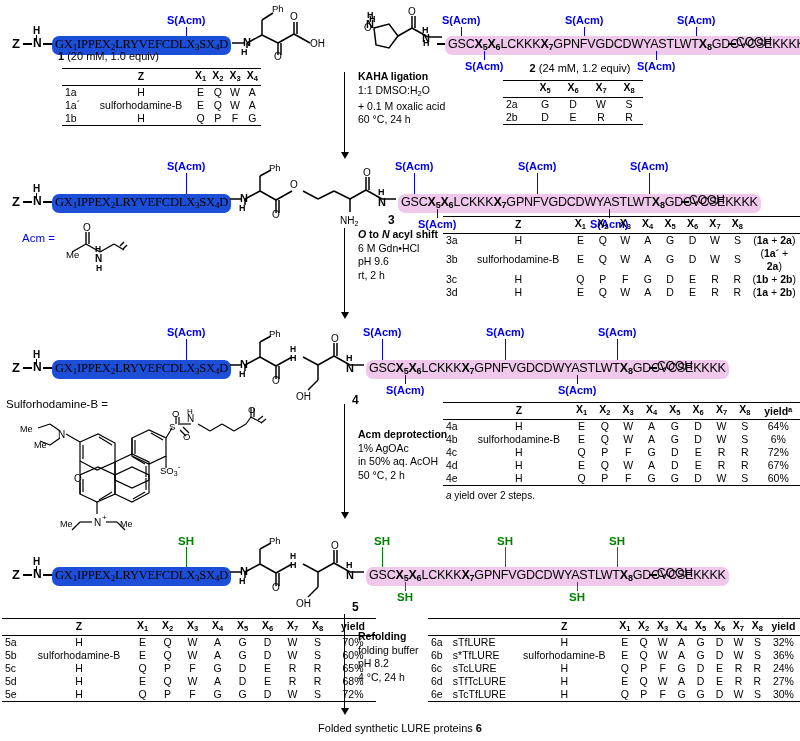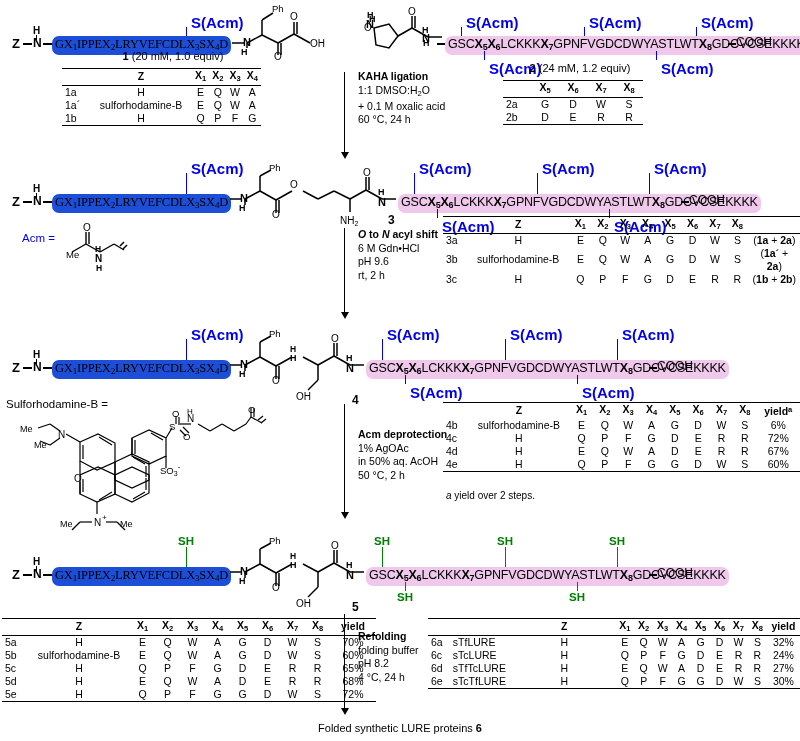--- a/index.html
+++ b/index.html
@@ -13,21 +13,21 @@
   
   .pep{
     display:inline-block;padding:1px 3px;border-radius:7px;
     font-size:12.5px;letter-spacing:-0.2px;white-space:nowrap;line-height:14px;
   }
   .pep-purple{background:#1d4ed8;font-family:Liberation Serif, serif;}
   .pep-pink{background:#F0C8EC;}
   sub{font-size:0.72em;vertical-align:-0.25em;}
   sup{font-size:0.72em;vertical-align:0.45em;}
   .b{font-weight:bold;}
-  .acm{color:#0000EE;font-weight:bold;font-size:15px;white-space:nowrap;margin-left:24px;}
+  .acm{color:#0000EE;font-weight:bold;font-size:11px;white-space:nowrap;}
   .sh{color:#008000;font-weight:bold;font-size:11.5px;white-space:nowrap;}
   .tick{background:#0000EE;width:1px;}
   .tickg{background:#008000;width:1px;}
   
   table.sch{border-collapse:collapse;font-size:10.5px;}
   table.sch td,table.sch th{padding:0 3px;text-align:center;font-weight:normal;line-height:13px;}
   table.sch th{font-weight:bold;}
   .trule-top{border-top:1.6px solid #000;}
   .trule-mid{border-top:1.1px solid #000;}
   .trule-bot{border-bottom:1.6px solid #000;}
@@ -86,21 +86,21 @@
     <line x1="64" y1="32" x2="80" y2="41"></line>
   </g>
   <text x="11" y="53" font-size="9" font-weight="bold">H</text>
   <text x="13" y="44" font-size="11" font-weight="bold">N</text>
   <text x="42" y="10" font-size="9.5">Ph</text>
   <text x="44" y="58" font-size="10">O</text>
   <text x="60" y="18" font-size="10">O</text>
   <text x="80" y="45" font-size="10">OH</text>
 </svg>
 
-<div class="abs" style="left:58px;top:50px;width:230px;text-align:center;font-size:11px;">
+<div class="abs" style="left:58px;top:50px;width:230px;font-size:11px;">
   <span class="b">1</span><span> (20 mM, 1.0 equiv)</span>
 </div>
 
 <table class="sch abs" style="left:62px;top:68px;">
   <thead>
     <tr class="trule-top">
       <th style="width:22px;"></th>
       <th class="zcol">Z</th>
       <th>X<sub>1</sub></th>
       <th>X<sub>2</sub></th>
@@ -357,20 +357,33 @@
         <td>Q</td>
         <td>P</td>
         <td>F</td>
         <td>G</td>
         <td>D</td>
         <td>E</td>
         <td>R</td>
         <td>R</td>
         <td>(<b>1b</b> + <b>2b</b>)</td>
       </tr>
+      <tr>
+        <td class="lbl">3d</td>
+        <td>H</td>
+        <td>E</td>
+        <td>Q</td>
+        <td>W</td>
+        <td>A</td>
+        <td>D</td>
+        <td>E</td>
+        <td>R</td>
+        <td>R</td>
+        <td>(<b>1a</b> + <b>2b</b>)</td>
+      </tr>
     </tbody>
 </table>
 
 <div class="abs arrowline" style="left:344px;top:228px;height:86px;"></div>
 <div class="abs arrowhead" style="left:341px;top:312px;"></div>
 <div class="abs cond" style="left:358px;top:228px;">
   <div><span class="ital">O</span><span class="b"> to </span><span class="ital">N</span><span class="b"> acyl shift</span></div>
   <div>6 M Gdn•HCl</div>
   <div>pH 9.6</div>
   <div>rt, 2 h</div>
@@ -531,20 +544,33 @@
       <th style="width:19px;">X<sub>3</sub></th>
       <th style="width:19px;">X<sub>4</sub></th>
       <th style="width:19px;">X<sub>5</sub></th>
       <th style="width:19px;">X<sub>6</sub></th>
       <th style="width:19px;">X<sub>7</sub></th>
       <th style="width:19px;">X<sub>8</sub></th>
       <th style="width:40px;">yield<sup>a</sup></th>
     </tr>
   </thead>
   <tbody id="t4body">
+      <tr class="trule-mid">
+        <td class="lbl">4a</td>
+        <td>H</td>
+        <td>E</td>
+        <td>Q</td>
+        <td>W</td>
+        <td>A</td>
+        <td>G</td>
+        <td>D</td>
+        <td>W</td>
+        <td>S</td>
+        <td class="yld">64%</td>
+      </tr>
       <tr>
         <td class="lbl">4b</td>
         <td>sulforhodamine-B</td>
         <td>E</td>
         <td>Q</td>
         <td>W</td>
         <td>A</td>
         <td>G</td>
         <td>D</td>
         <td>W</td>
@@ -792,20 +818,34 @@
         <td>Q</td>
         <td>W</td>
         <td>A</td>
         <td>G</td>
         <td>D</td>
         <td>W</td>
         <td>S</td>
         <td class="yld">32%</td>
       </tr>
       <tr>
+        <td class="lbl">6b</td>
+        <td class="lbl">s*TfLURE</td>
+        <td>sulforhodamine-B</td>
+        <td>E</td>
+        <td>Q</td>
+        <td>W</td>
+        <td>A</td>
+        <td>G</td>
+        <td>D</td>
+        <td>W</td>
+        <td>S</td>
+        <td class="yld">36%</td>
+      </tr>
+      <tr>
         <td class="lbl">6c</td>
         <td class="lbl">sTcLURE</td>
         <td>H</td>
         <td>Q</td>
         <td>P</td>
         <td>F</td>
         <td>G</td>
         <td>D</td>
         <td>E</td>
         <td>R</td>

